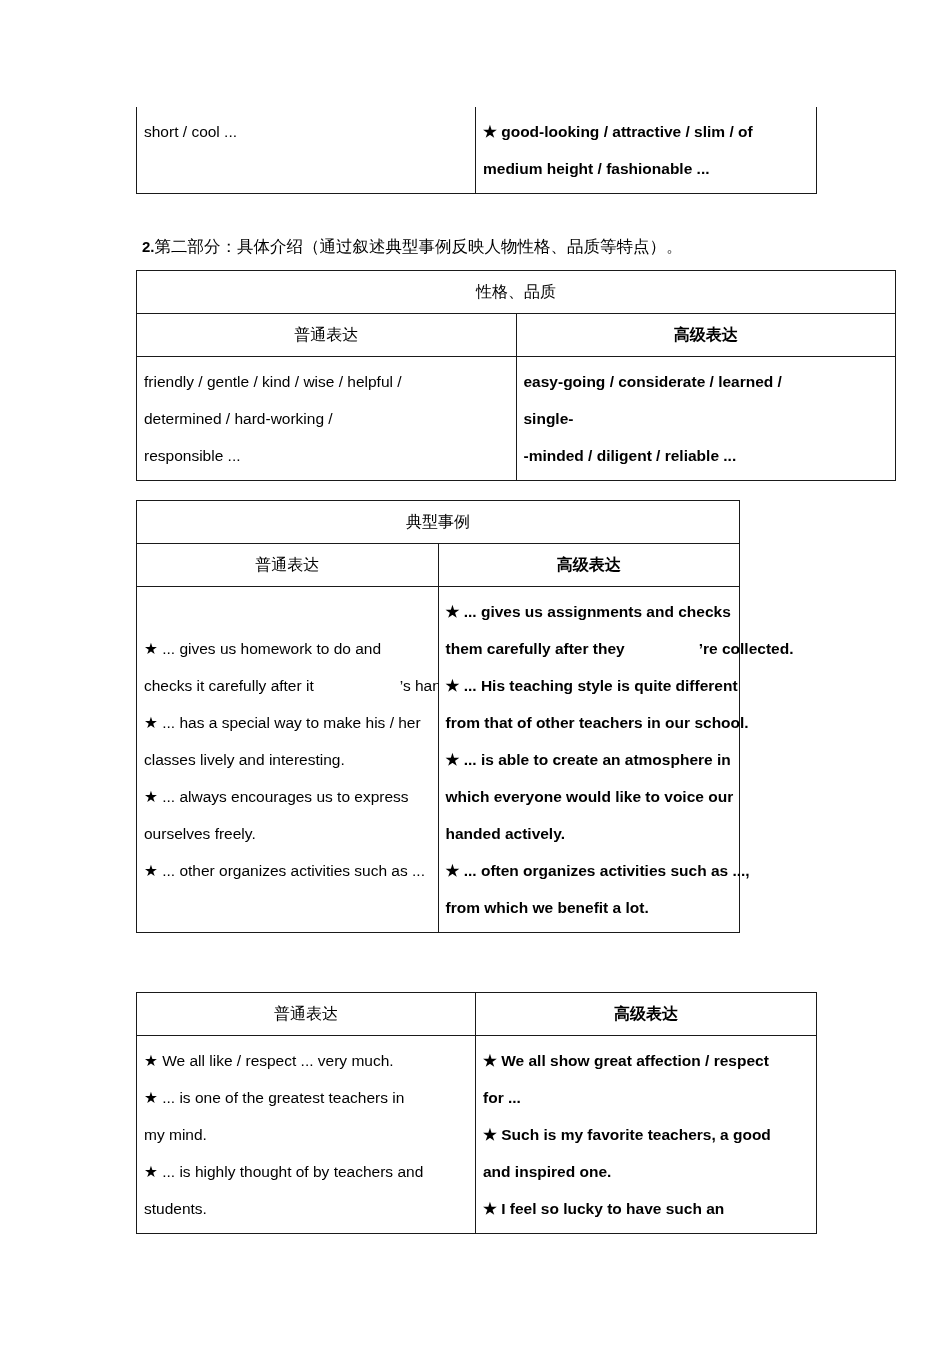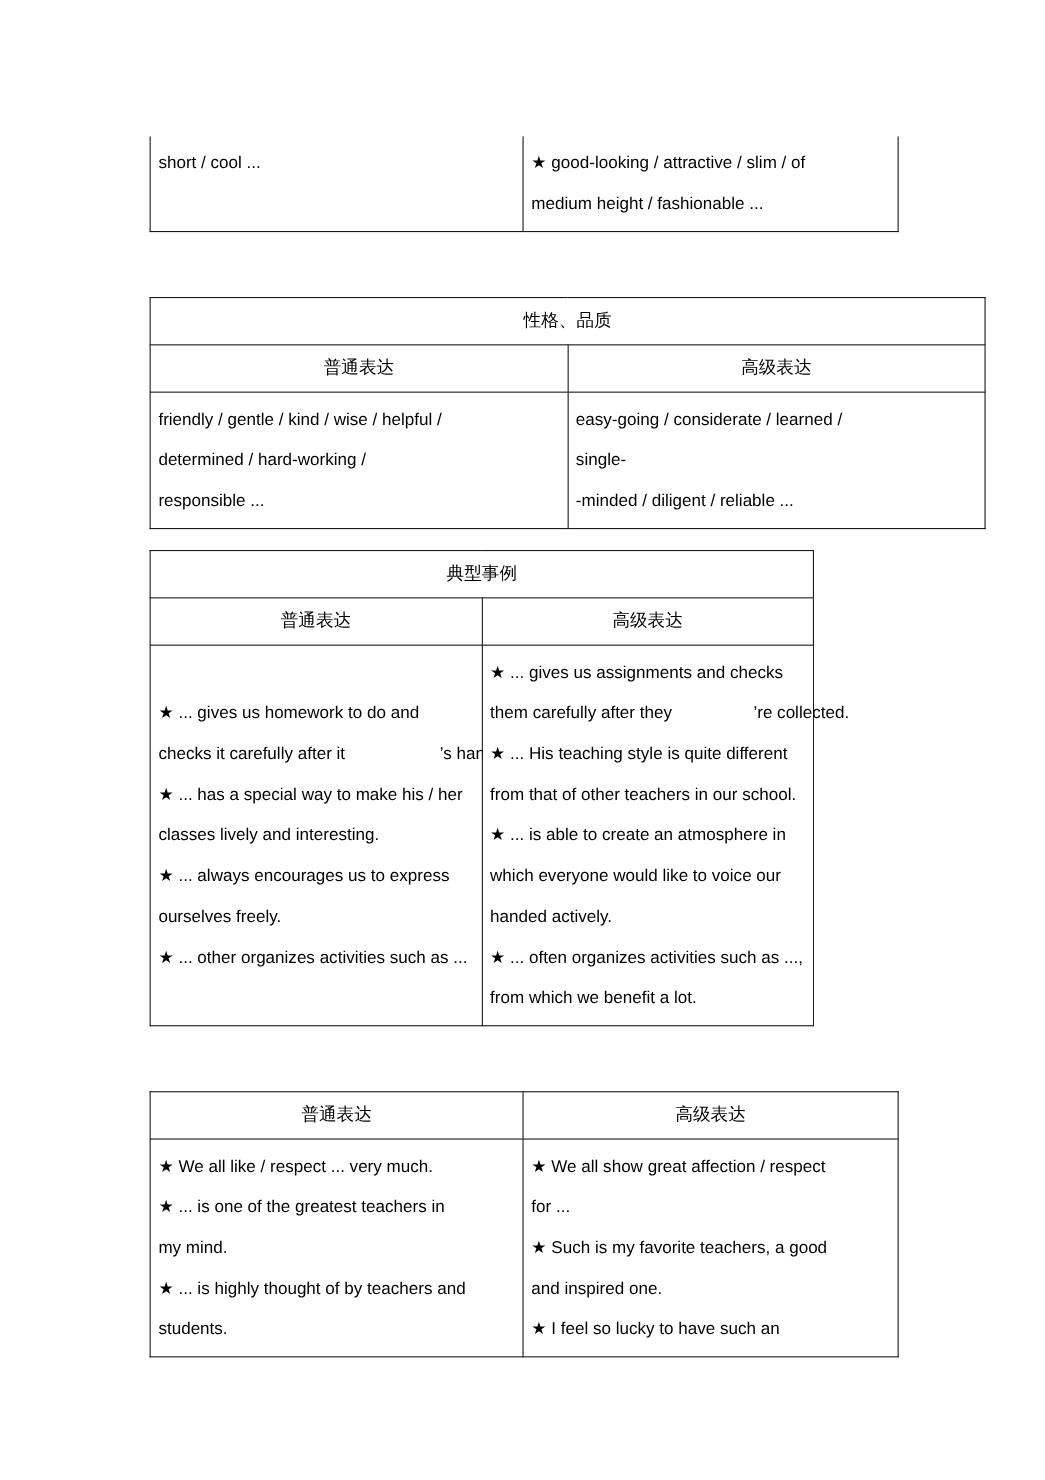--- a/index.html
+++ b/index.html
@@ -65,35 +65,35 @@
     line-height: 20px;
     white-space: nowrap;
   }
   .sec-head .num {
     font-family: "Liberation Sans", sans-serif;
     font-weight: bold;
     font-size: 15px;
   }
 
   
-  #table-appearance { left: 136px; top: 124px; width: 678px; }
+  #table-appearance { left: 136px; top: 107px; width: 678px; }
   #table-appearance td { border-top: none; }
 
   #heading-part2 { left: 142px; top: 237px; }
 
   #table-personality { left: 136px; top: 270px; width: 760px; }
 
   #heading-part3 { left: 142px; top: 944px; }
 
   #table-examples { left: 136px; top: 500px; width: 604px; }
 
   #table-conclusion { left: 136px; top: 992px; width: 678px; }
 
   .col-a { width: 338px; }
-  .col-b { width: 340px; }
+  .col-b { width: 340px; font-weight: bold; }
 
   
   .gap-wide { display: inline-block; width: 86px; }
   .gap-wide2 { display: inline-block; width: 74px; }
 </style>
 </head>
 <body>
 
 <div class="page">
 
@@ -109,20 +109,23 @@
       <td class="col-b">
         <div class="cellbox">
           <span class="line">★ good-looking / attractive / slim / of</span>
           <span class="line">medium height / fashionable ...</span>
         </div>
       </td>
     </tr>
   </tbody>
     </table>
 
+  <div class="sec-head" id="heading-part2">
+    <span class="num">2.</span><span>第二部分：具体介绍（通过叙述典型事例反映人物性格、品质等特点）。</span>
+  </div>
 
   <table class="tbl" id="table-personality">
     <tbody>
         <tr>
       <td colspan="2">
         <div class="hdr">性格、品质</div>
       </td>
     </tr>
     <tr>
       <td class="col-a">

